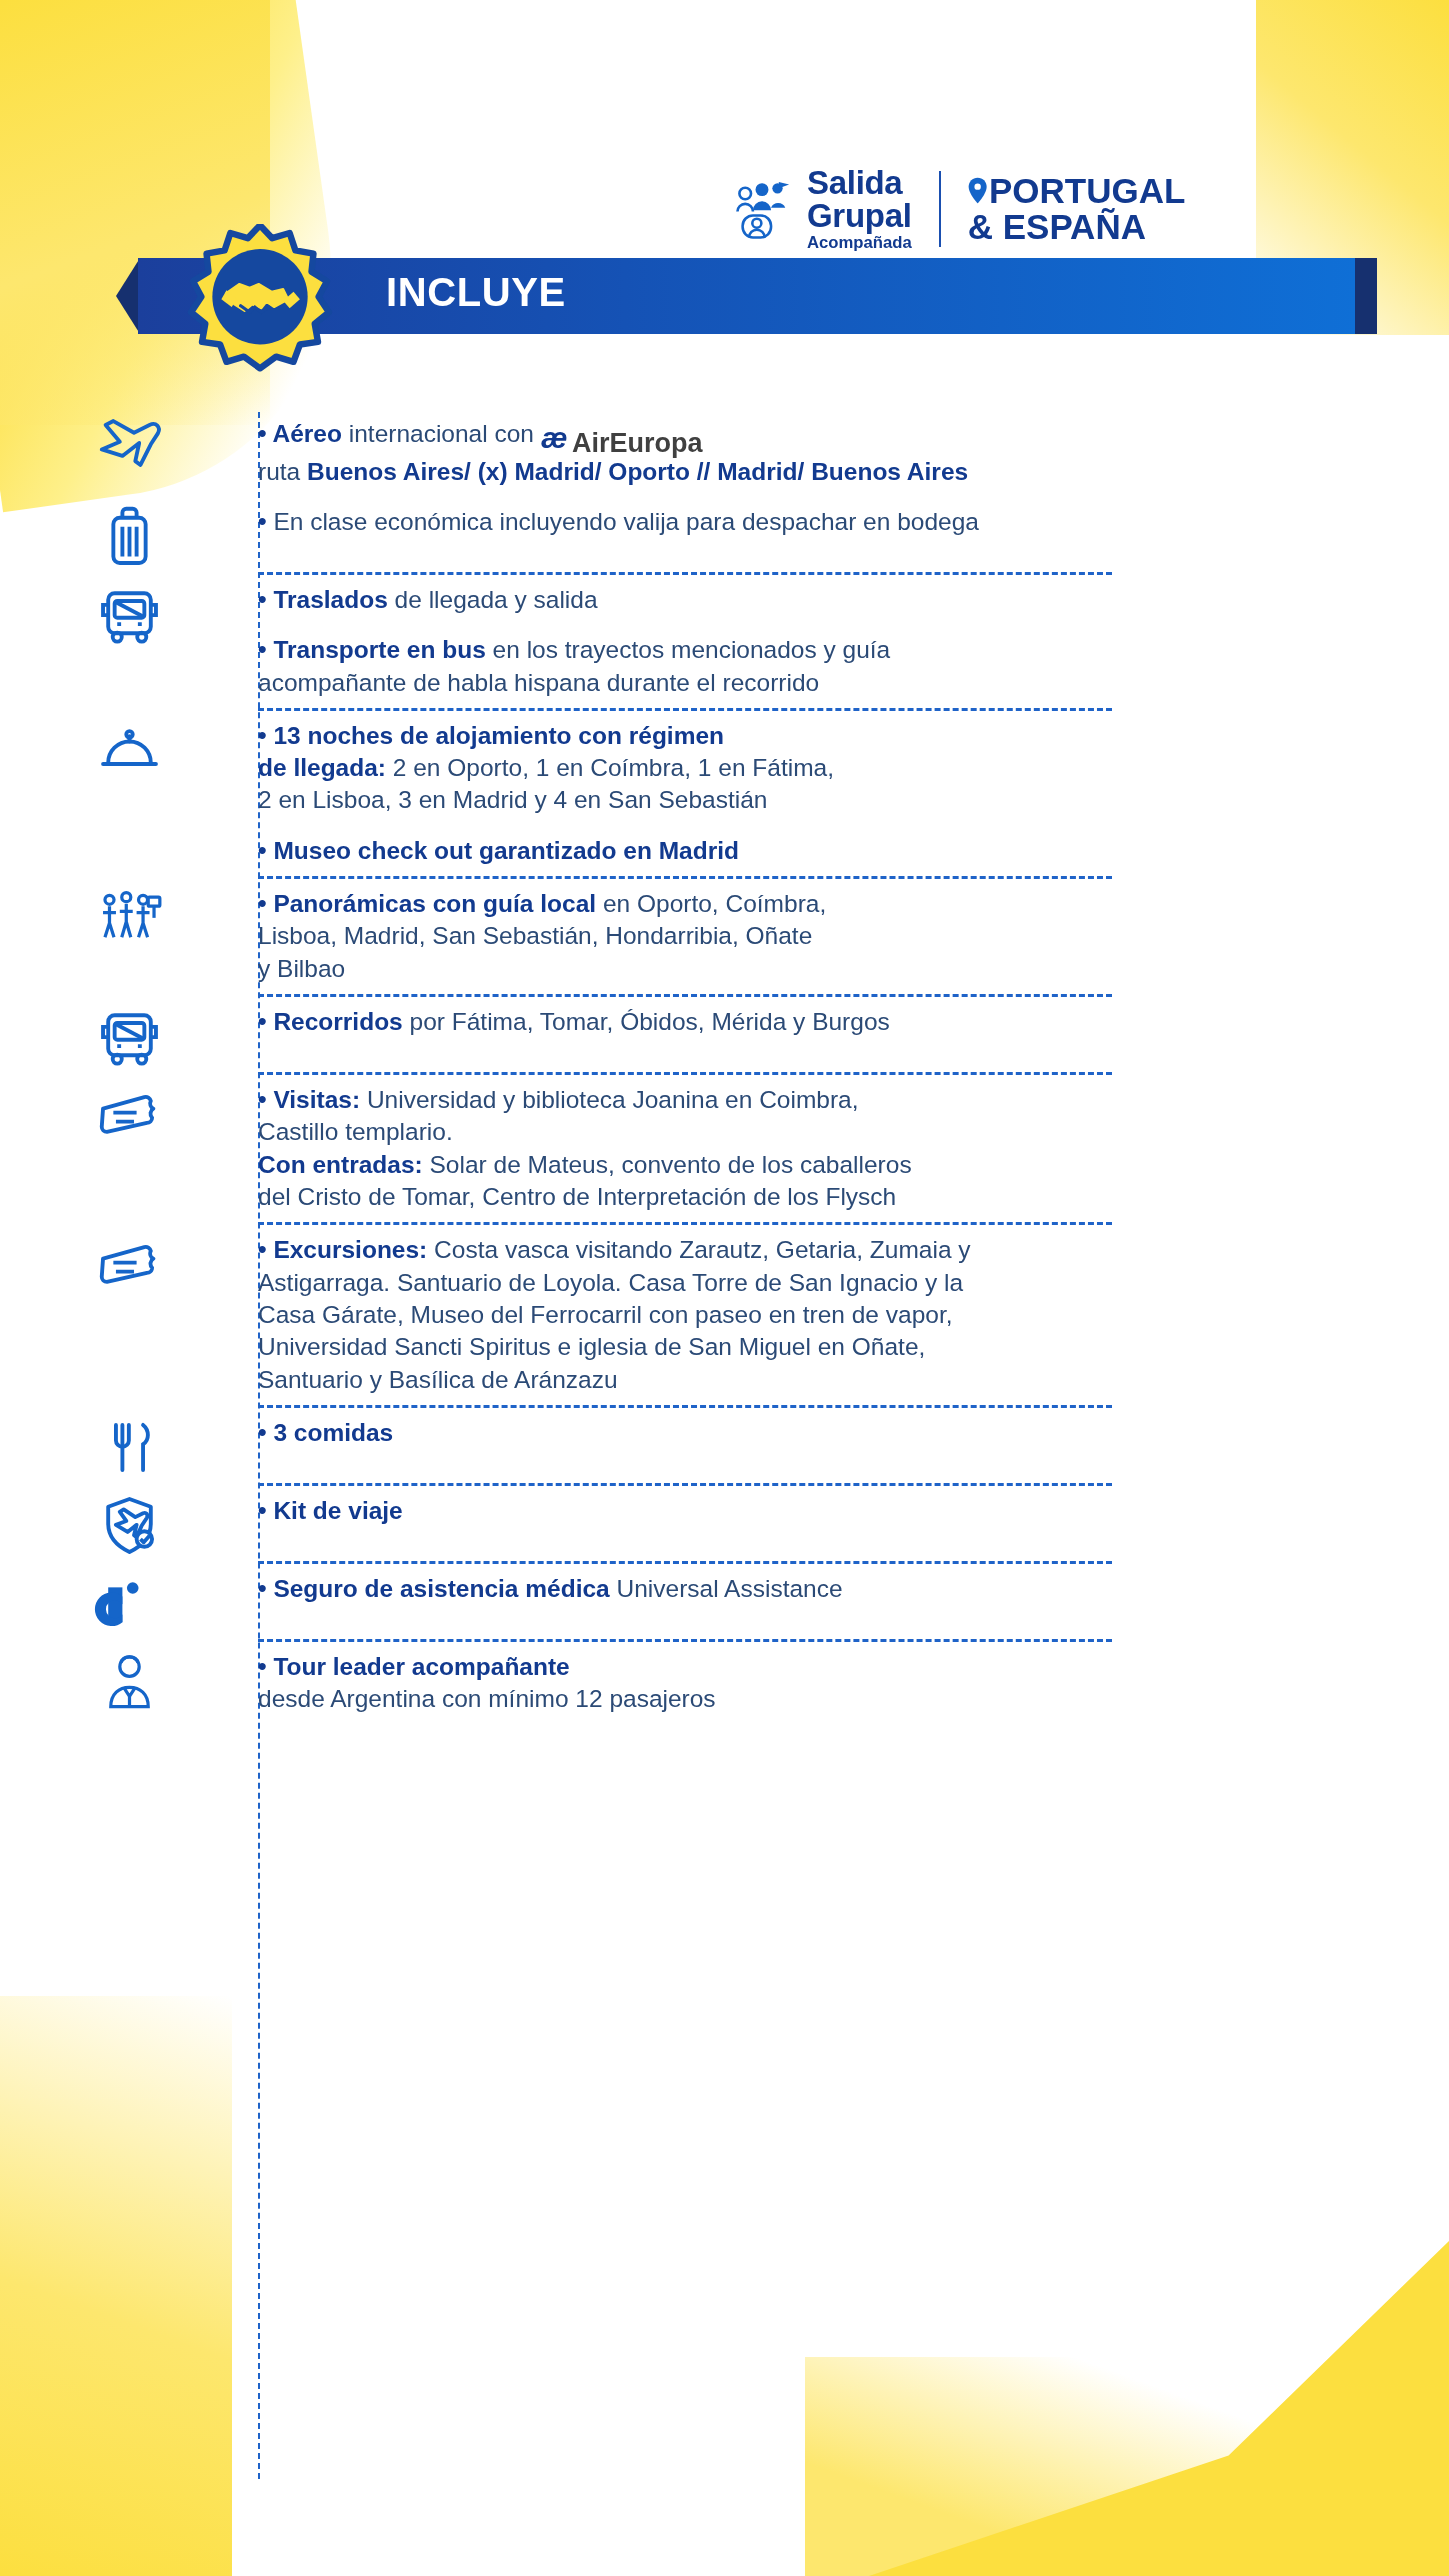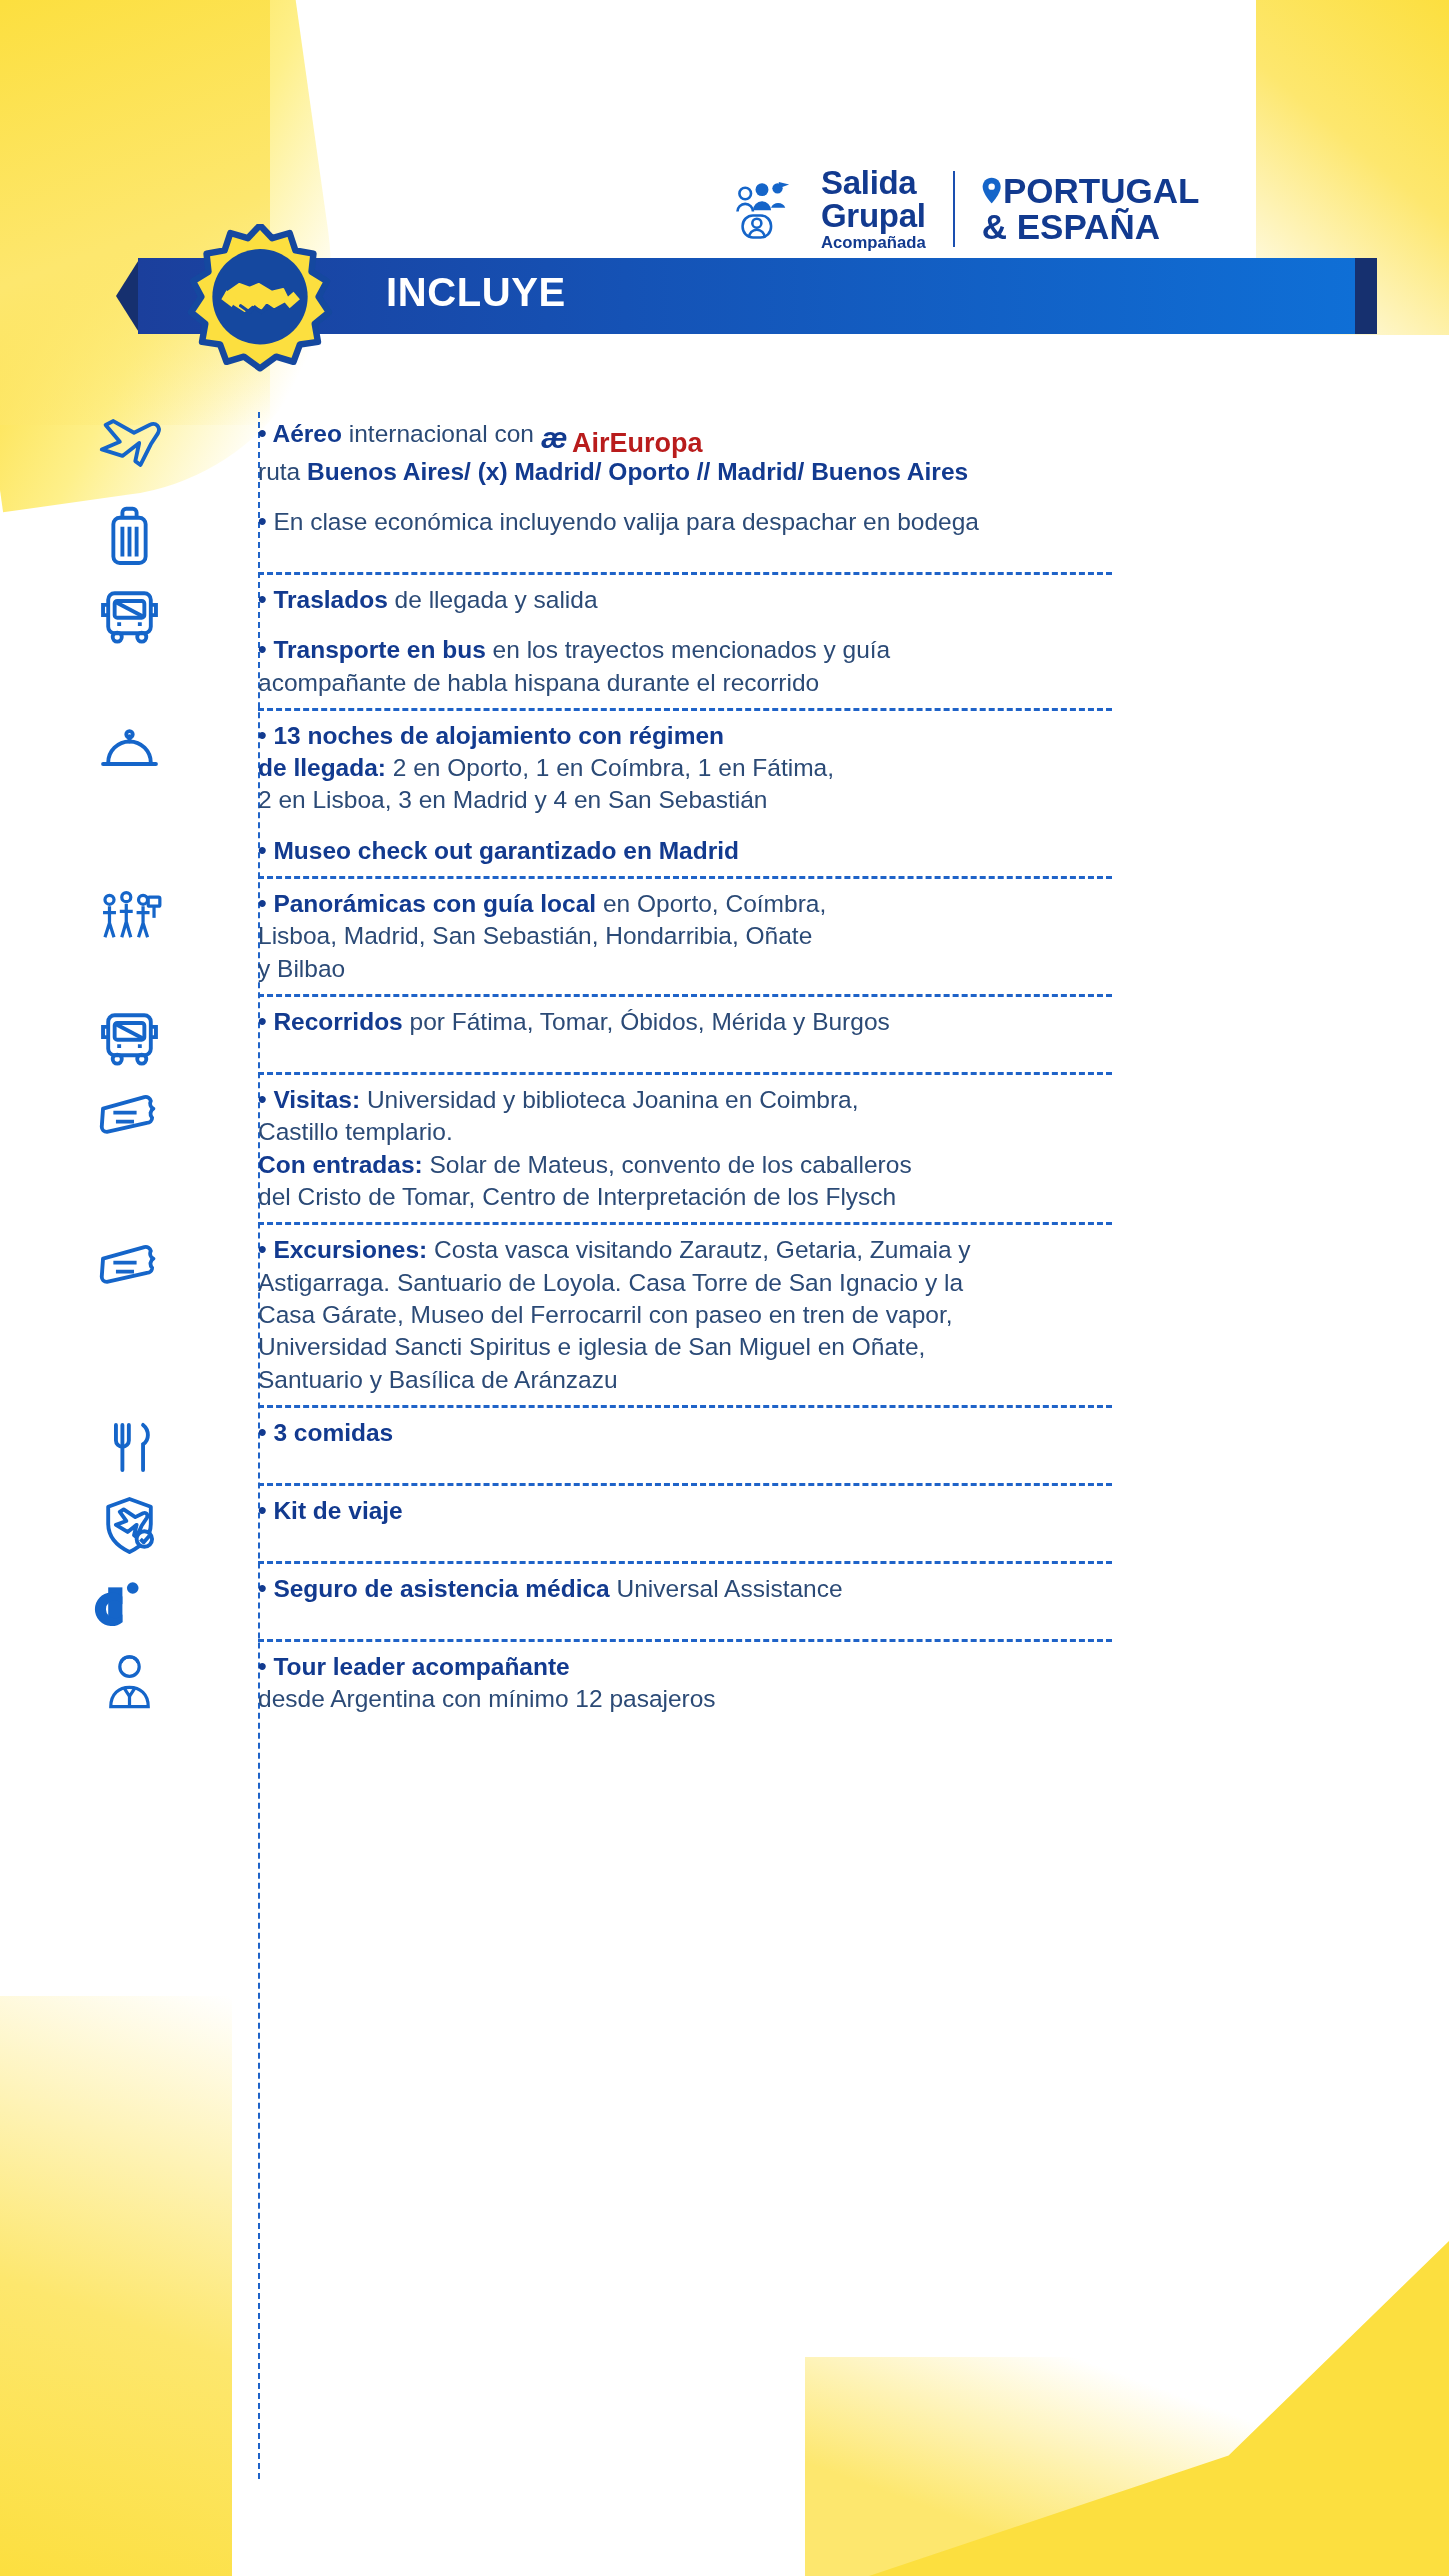--- a/index.html
+++ b/index.html
@@ -66,21 +66,21 @@
 
   
   .header {
     position: absolute;
     top: 166px;
     left: 731px;
     display: flex;
     align-items: center;
     z-index: 6;
   }
-  .salida-group { display: flex; align-items: center; gap: 28px; }
+  .salida-group { display: flex; align-items: center; gap: 14px; }
   .salida-icon { width: 62px; height: 62px; }
   .salida-text { line-height: 1; }
   .salida-text .l1 {
     font-size: 33px; font-weight: bold; color: #123a8f; letter-spacing: -0.3px;
   }
   .salida-text .l2 {
     font-size: 33px; font-weight: bold; color: #123a8f; letter-spacing: -0.3px;
   }
   .salida-text .l3 {
     font-size: 16.7px; font-weight: bold; color: #123a8f; margin-top: 2.6px;
@@ -188,21 +188,21 @@
   .blk { padding: 9px 0 9px 0; }
   .airlogo {
     display: inline-flex;
     align-items: center;
     gap: 6.4px;
     transform: translateY(6.4px);
   }
   .ae-mark {
     font-size: 30px; font-weight: bold; font-style: italic; color: #123a8f; letter-spacing: -1.9px;
   }
-  .ae-name { font-size: 27px; font-weight: bold; color: #b91c1c; margin-top: 12px; }
+  .ae-name { font-size: 27px; font-weight: bold; color: #404040; margin-top: 12px; }
   svg { display: block; }
 </style>
 </head>
 <body>
 
 <div class="page">
 
   <div class="corner-tl"></div>
   <div class="corner-tl2"></div>
   <div class="corner-tr"></div>

